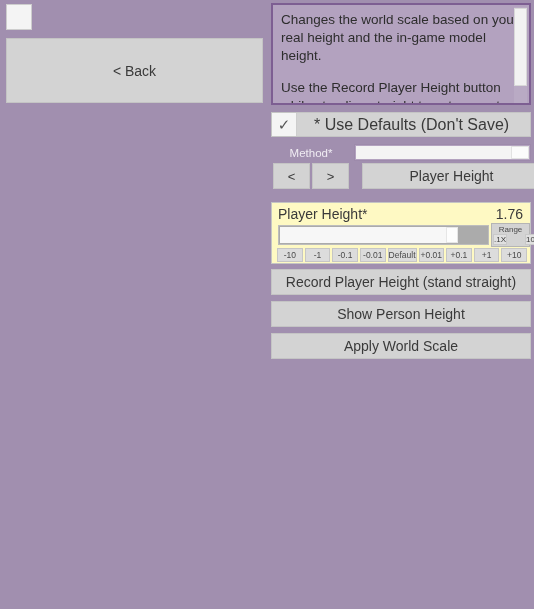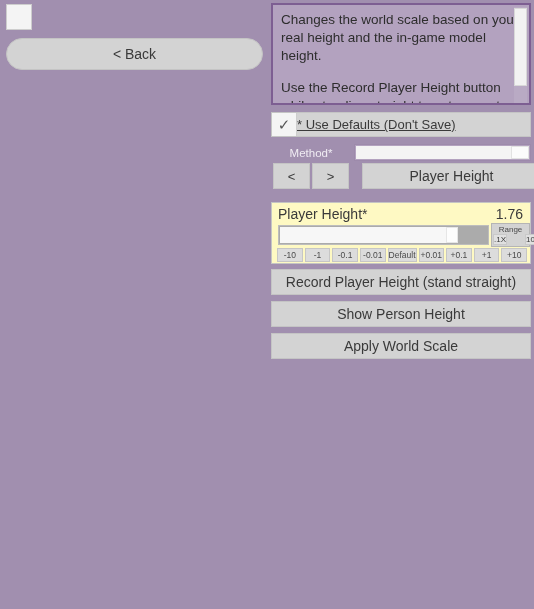--- a/index.html
+++ b/index.html
@@ -45,23 +45,22 @@
     flex: 1 1 auto;
     background: #00cfd1;
     display: flex; align-items: center;
     padding-left: 10px;
   }
   .active-bar span {
     font-size: 14px; font-weight: bold; color: #1d1d1d;
   }
   .back-btn {
     position: absolute; left: 6px; top: 38px;
-    width: 257px; height: 32px;
+    width: 257px; height: 65px;
     font-size: 14px;
-    border-radius: 19px;
   }
 
   
   .desc-panel {
     position: absolute; left: 271px; top: 3px;
     width: 260px; height: 102px;
     background: #b3a2bf;
     border: 2px solid #7d5e92;
     padding: 6px 8px 0 8px;
     overflow: hidden;
@@ -94,21 +93,21 @@
   }
   .checkbox-checked {
     width: 25px; flex: 0 0 25px;
     background: #f4f4f4;
     border-right: 1px solid #cdcdcd;
     display: flex; align-items: center; justify-content: center;
     font-size: 15px; color: #555;
   }
   .defaults-row .lbl {
     display: flex; align-items: center;
-    padding-left: 0; font-size: 13px; text-decoration: underline;
+    padding-left: 17px; font-size: 16px;
   }
 
   
   .method-label {
     position: absolute; left: 273px; top: 145px;
     width: 76px; height: 15px;
     display: flex; align-items: center; justify-content: center;
     font-size: 11.5px; color: #f0ecf3;
   }
   .method-slider {

